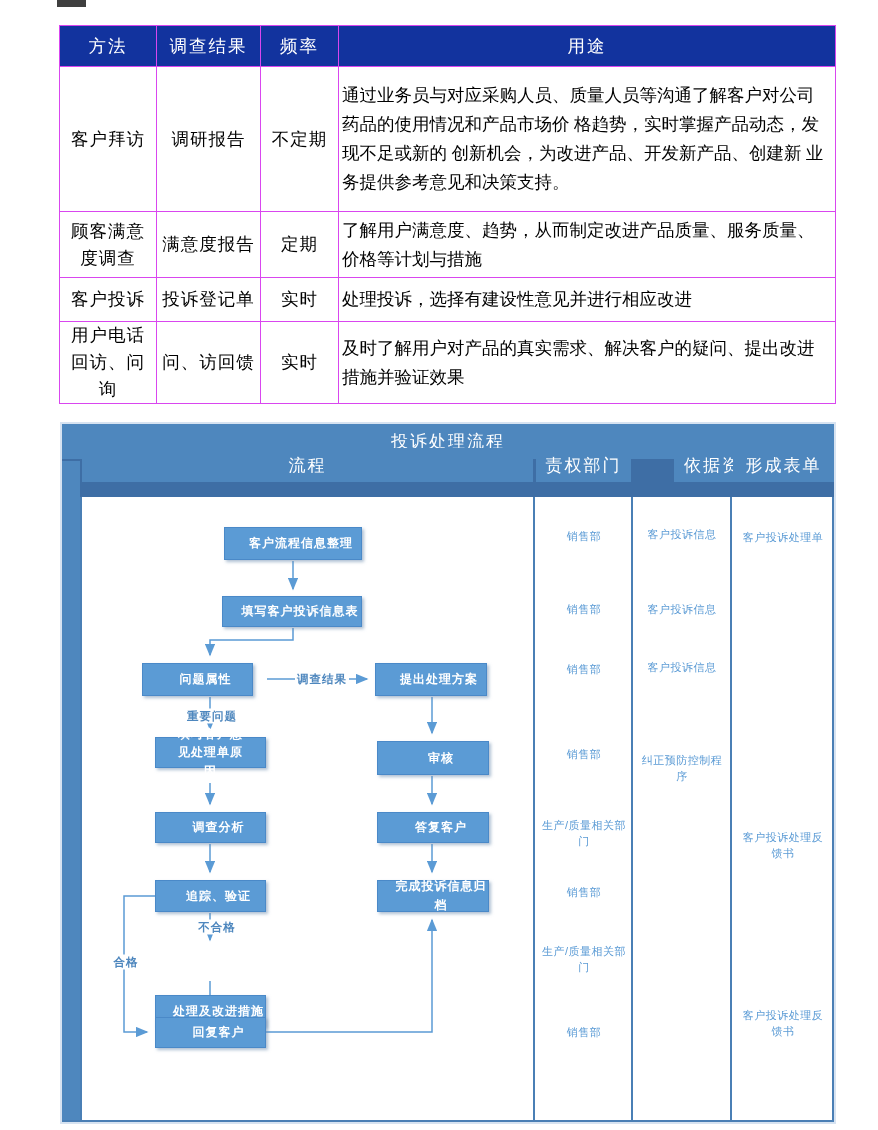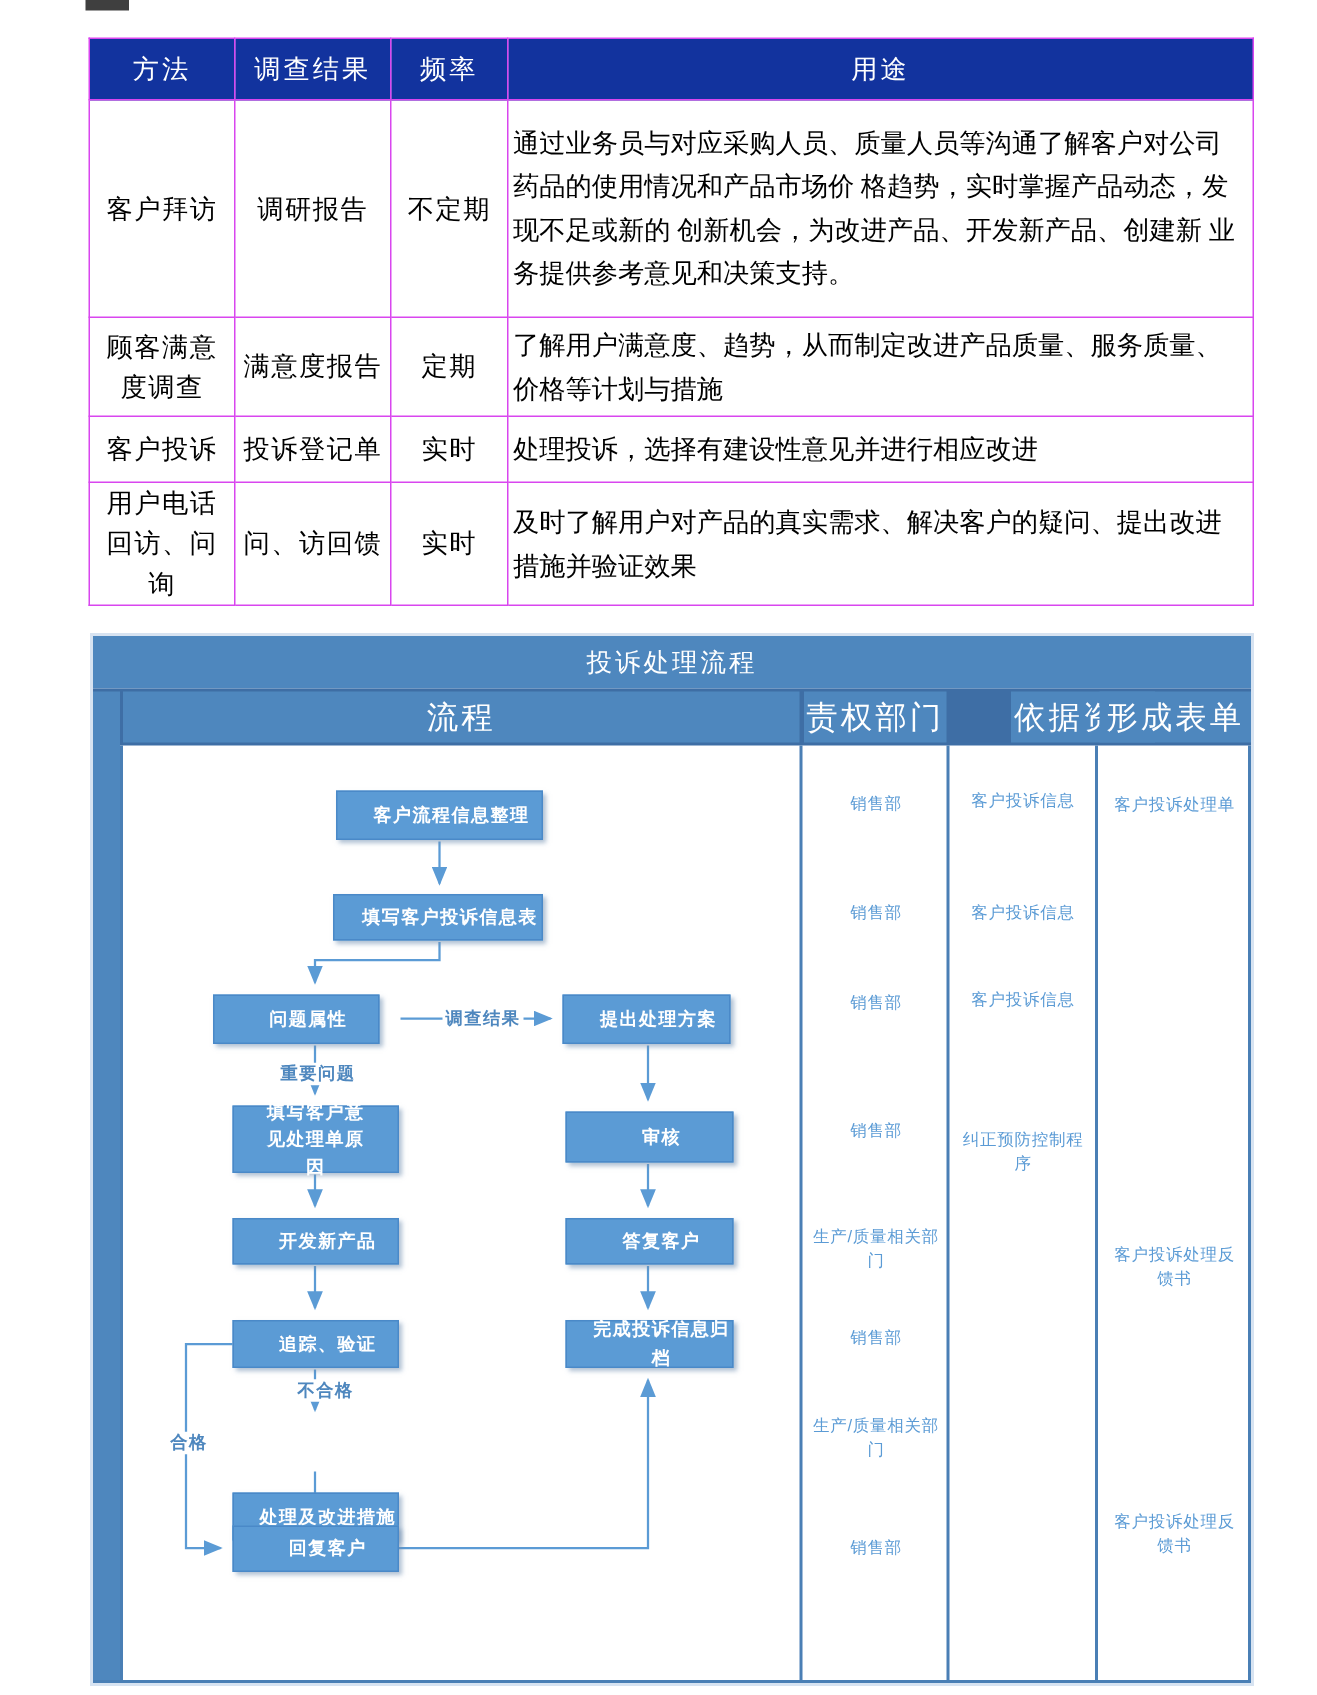--- a/index.html
+++ b/index.html
@@ -16,21 +16,21 @@
   .r1{height:145px;} .r2{height:66px;} .r3{height:44px;} .r4{height:67px;}
   
   .heading{position:absolute;left:64px;top:392px;font-size:20px;font-weight:600;letter-spacing:1px;}
   
   .fc-font{font-family:"Liberation Sans","DejaVu Sans",sans-serif;}
   .fc-band{position:absolute;left:62px;top:424px;width:772px;height:698px;background:#fff;
            box-shadow:0 0 0 2px rgba(140,175,215,0.35);}
   .fc-title{position:absolute;left:62px;top:424px;width:772px;height:35px;background:#4E87BE;
             color:#fff;font-size:17px;letter-spacing:2px;display:flex;align-items:center;justify-content:center;}
   .fc-headband{position:absolute;left:62px;top:459px;width:772px;height:38px;background:#3E6EA5;}
-  .fc-hcell{position:absolute;top:461px;height:34px;background:#4E87BE;color:#fff;font-size:21px;
+  .fc-hcell{position:absolute;top:448px;height:34px;background:#4E87BE;color:#fff;font-size:17px;
             letter-spacing:2px;display:flex;align-items:center;justify-content:center;}
   .fc-strip{position:absolute;left:62px;top:461px;width:18px;height:660px;background:#4E87BE;}
   .vline{position:absolute;top:497px;width:2px;height:624px;background:#4A7FB5;}
   .hline{position:absolute;left:62px;width:772px;height:2px;background:#4A7FB5;}
   
   .node{position:absolute;background:#5B9BD5;border:1px solid #4A89C8;color:#fff;
         font-size:12px;font-weight:bold;letter-spacing:1px;line-height:1.55;
         display:flex;align-items:center;justify-content:center;text-align:center;
         box-shadow:2px 2px 3px rgba(110,140,175,0.55);z-index:6;box-sizing:border-box;padding-left:16px;}
   
@@ -127,23 +127,23 @@
       <path d="M210,981 V1009" marker-end="url(#arr)"></path>
       <path d="M155,896 H124 V1032 H147" marker-end="url(#arr)"></path>
       <path d="M266,1032 H432 V920" marker-end="url(#arr)"></path>
     </g>
   </svg>
 
   <div class="node fc-font" style="left:224px;top:527px;width:138px;height:33px;">客户流程信息整理</div>
   <div class="node fc-font" style="left:222px;top:596px;width:140px;height:31px;">填写客户投诉信息表</div>
   <div class="node fc-font" style="left:142px;top:663px;width:111px;height:33px;">问题属性</div>
   <div class="node fc-font" style="left:375px;top:663px;width:112px;height:33px;">提出处理方案</div>
-  <div class="node fc-font" style="left:155px;top:737px;width:111px;height:45px;padding:4px 16px;">填写客户意见处理单原因</div>
+  <div class="node fc-font" style="left:155px;top:737px;width:111px;height:31px;padding:4px 16px;">填写客户意见处理单原因</div>
   <div class="node fc-font" style="left:377px;top:741px;width:112px;height:34px;">审核</div>
-  <div class="node fc-font" style="left:155px;top:812px;width:111px;height:31px;">开发新产品</div>
+  <div class="node fc-font" style="left:155px;top:812px;width:111px;height:31px;">调查分析</div>
   <div class="node fc-font" style="left:377px;top:812px;width:112px;height:31px;">答复客户</div>
   <div class="node fc-font" style="left:155px;top:880px;width:111px;height:32px;">追踪、验证</div>
   <div class="node fc-font" style="left:377px;top:880px;width:112px;height:32px;">完成投诉信息归档</div>
   <div class="node fc-font" style="left:155px;top:995px;width:111px;height:32px;font-family:Liberation Serif, serif;">处理及改进措施</div>
   <div class="node fc-font" style="left:155px;top:1017px;width:111px;height:31px;">回复客户</div>
 
   <div class="elabel fc-font" style="left:322px;top:679px;">调查结果</div>
   <div class="elabel fc-font" style="left:212px;top:716px;">重要问题</div>
   <div class="elabel fc-font" style="left:217px;top:927px;">不合格</div>
   <div class="elabel fc-font" style="left:126px;top:962px;">合格</div>

